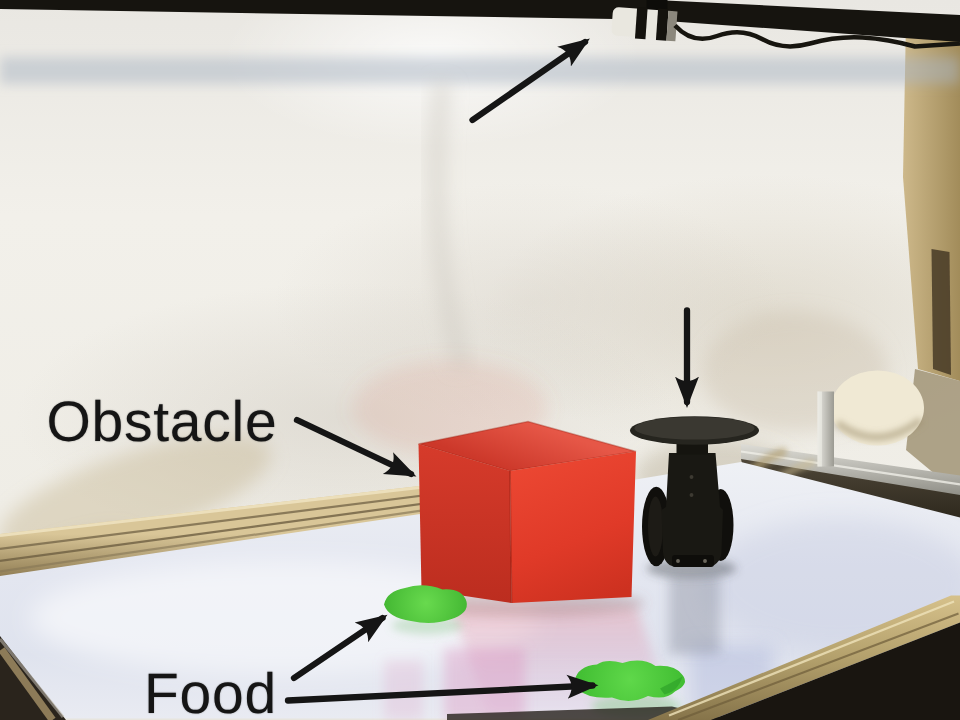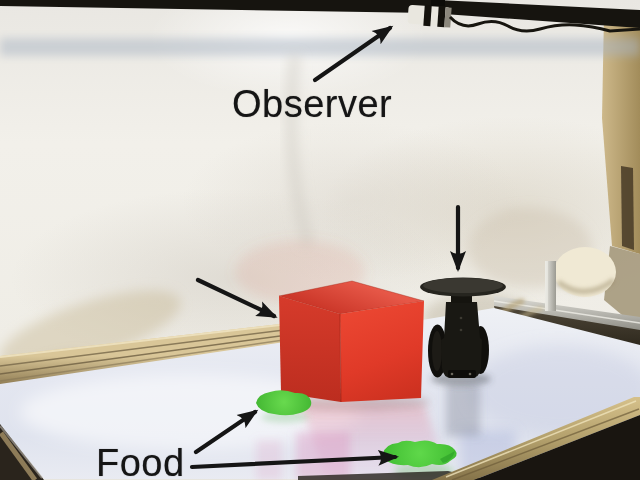--- a/index.html
+++ b/index.html
@@ -224,15 +224,15 @@
 
     <g stroke="#151515" stroke-width="4.2" stroke-linecap="round">
       <line x1="315" y1="80" x2="390" y2="28" marker-end="url(#ah)"></line>
       <line x1="458" y1="207" x2="458" y2="268" marker-end="url(#ah)"></line>
       <line x1="198" y1="280" x2="274" y2="316" marker-end="url(#ah)"></line>
       <line x1="196" y1="452" x2="255" y2="412" marker-end="url(#ah)"></line>
       <line x1="192" y1="467" x2="395" y2="457" marker-end="url(#ah)"></line>
     </g>
   </svg>
 
-  <div class="label" style="left:232px; top:85px;">Observer</div>
+  <div class="label" style="left:31px; top:263px;">Obstacle</div>
   <div class="label" style="left:96px; top:444px;">Food</div>
 </div>
 
 </body></html>

